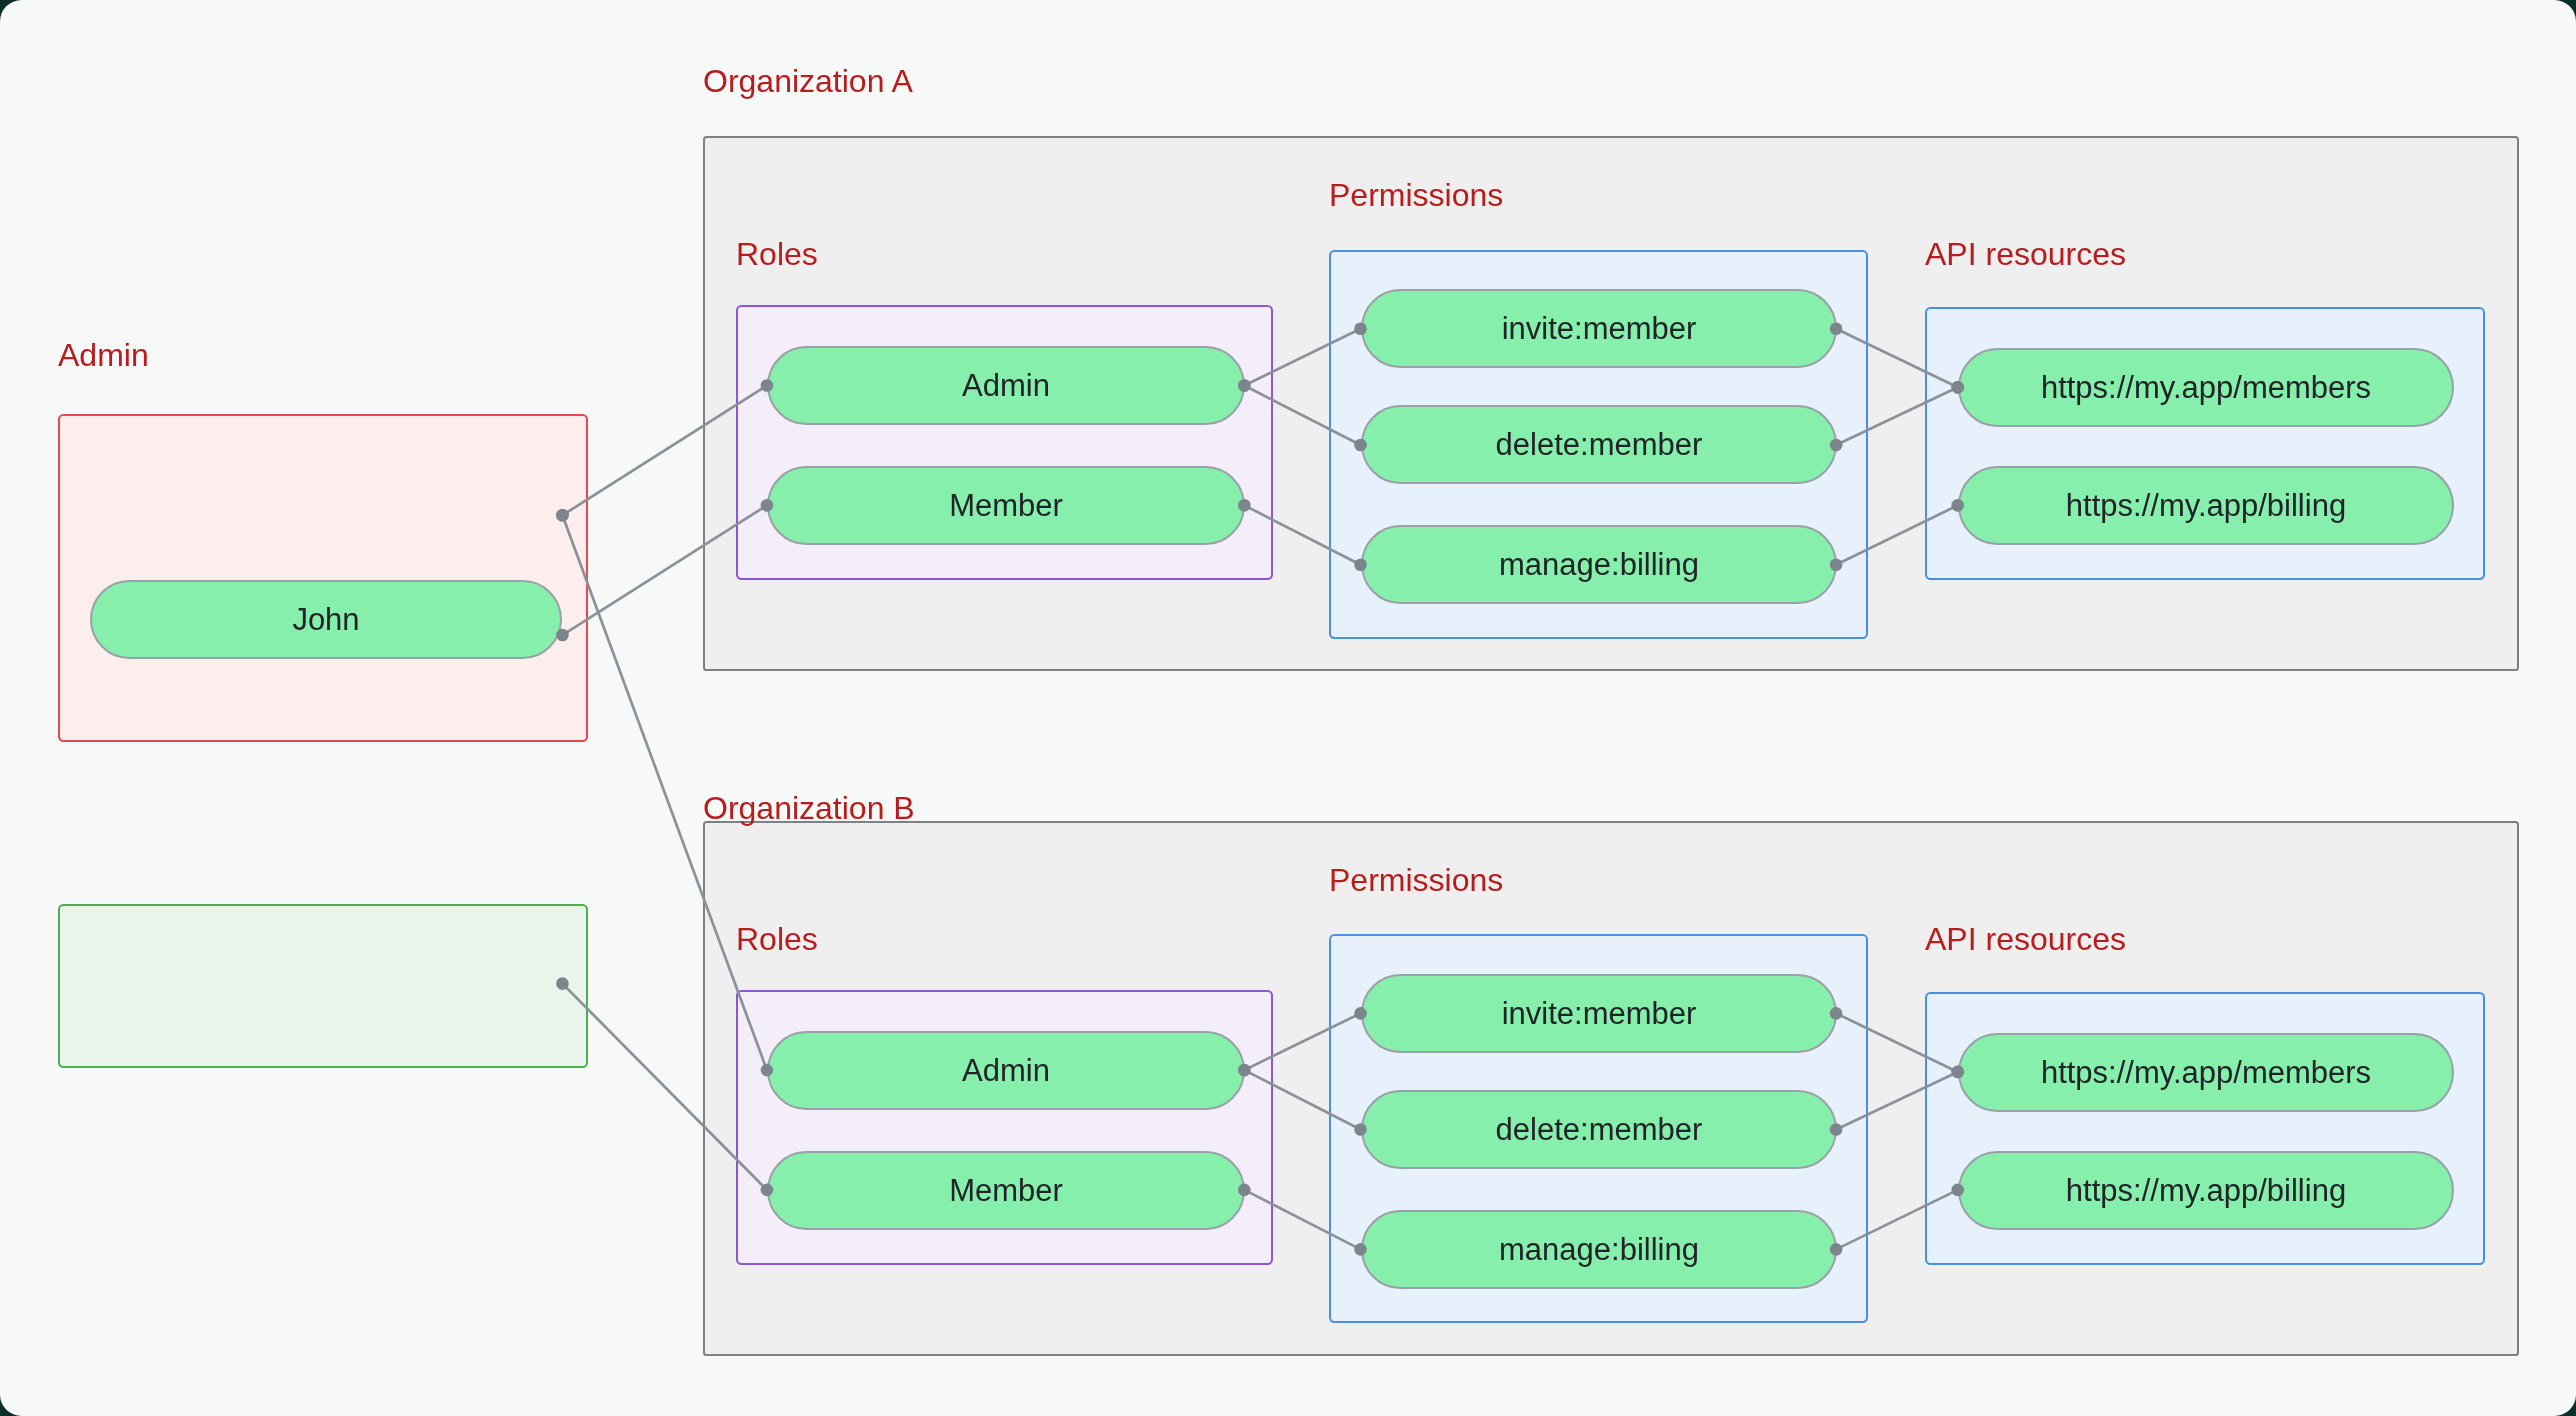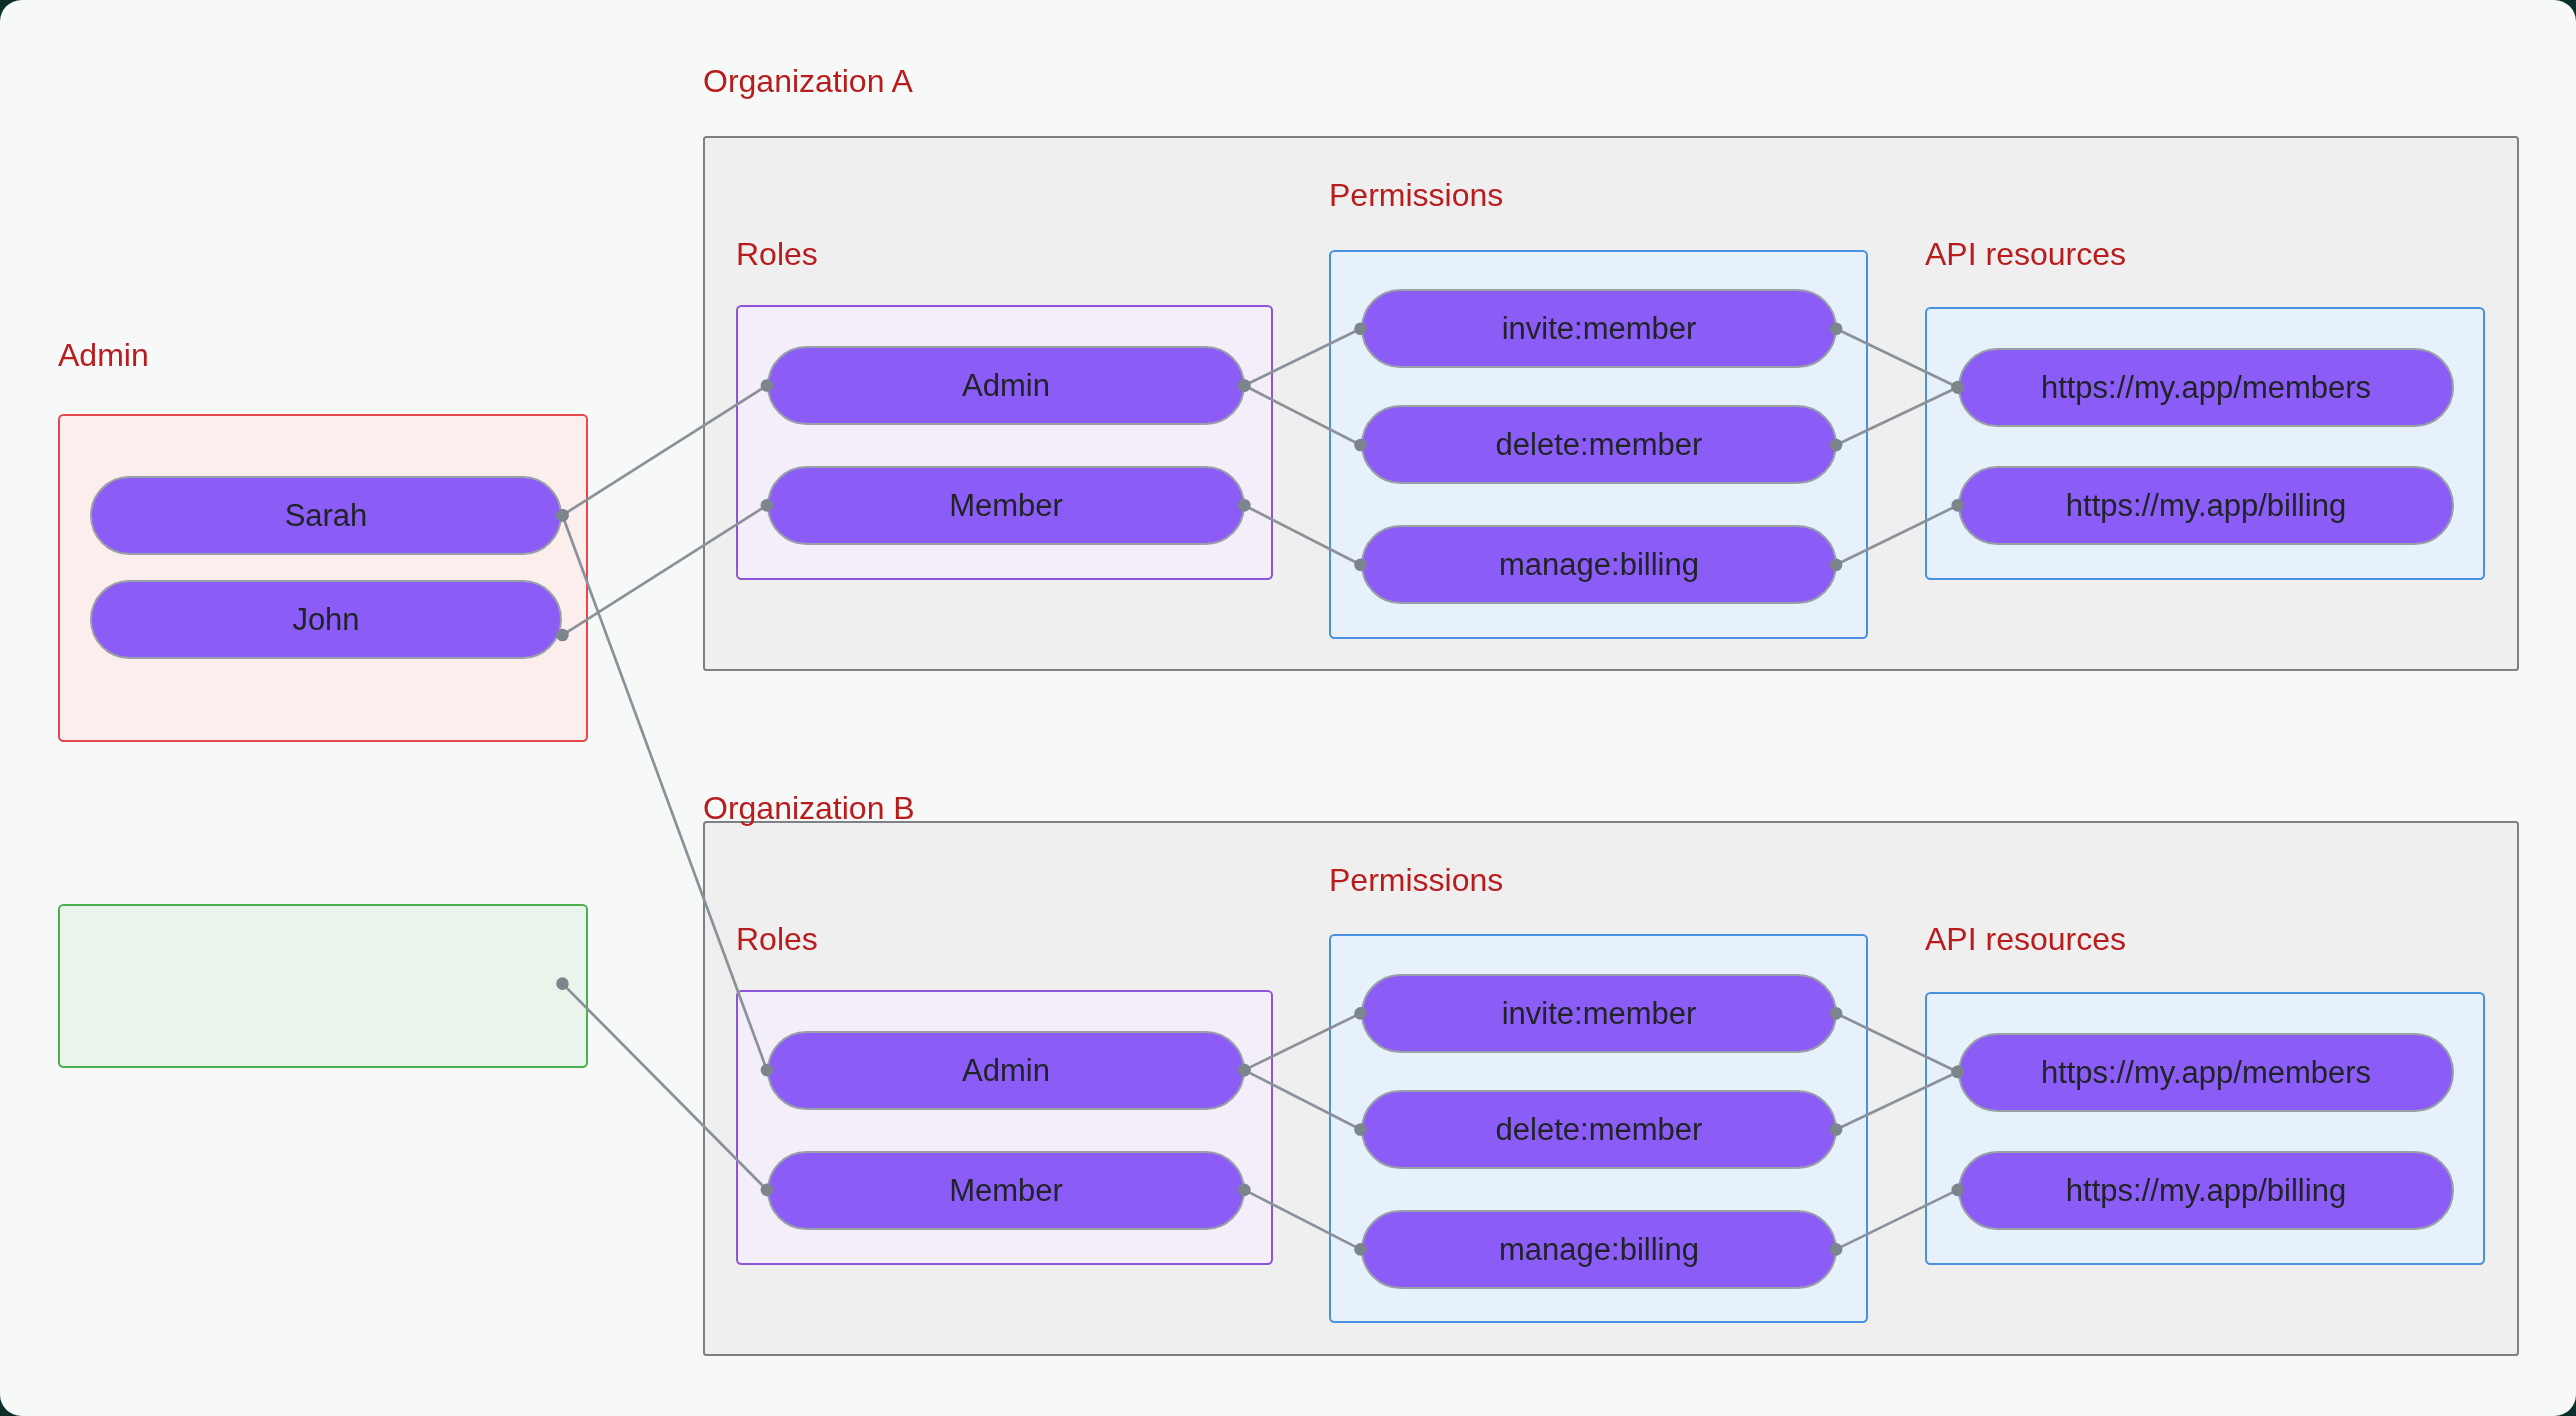--- a/index.html
+++ b/index.html
@@ -22,21 +22,21 @@
   .box{position:absolute;box-sizing:border-box;z-index:1;}
   .box-org{background:#efefef;border:2.7px solid #7d8184;border-radius:3.6px;}
   .box-users{background:#fdeeee;border:2.7px solid #e5484d;border-radius:5.4px;}
   .box-m2m{background:#e9f5ea;border:2.7px solid #4caf50;border-radius:5.4px;}
   .box-roles{background:#f4eefb;border:2.7px solid #8f55d8;border-radius:5.4px;}
   .box-blue{background:#e7f1fc;border:2.7px solid #4a90e2;border-radius:5.4px;}
   .pill{
     position:absolute;
     height:79px;
     box-sizing:border-box;
-    background:#8b5cf6;
+    background:#86efac;
     border:2.3px solid #99a0a7;
     border-radius:40px;
     display:flex;align-items:center;justify-content:center;
     font-size:31px;color:#202328;
     white-space:nowrap;
     z-index:3;
   }
   #edges-svg{
     position:absolute;left:0;top:0;
     width:2576px;height:1416px;
@@ -44,21 +44,20 @@
     pointer-events:none;
   }
 </style>
 </head>
 <body>
 
 <div id="canvas">
 
   <div class="group-label" style="left:58px;top:335px">Admin</div>
   <div class="box box-users" style="left:58px;top:414px;width:530px;height:328px"></div>
-  <div class="pill" style="left:90px;top:476px;width:472px">Sarah</div>
   <div class="pill" style="left:90px;top:580px;width:472px">John</div>
 
   <div class="box box-m2m" style="left:58px;top:904px;width:530px;height:164px"></div>
 
   <div class="group-label" style="left:703px;top:61px">Organization A</div>
   <div class="box box-org" style="left:703px;top:136px;width:1816px;height:535px"></div>
 
   <div class="group-label" style="left:736px;top:234px">Roles</div>
   <div class="box box-roles" style="left:736px;top:305px;width:537px;height:275px"></div>
   <div class="pill" style="left:767px;top:346px;width:478px">Admin</div>

